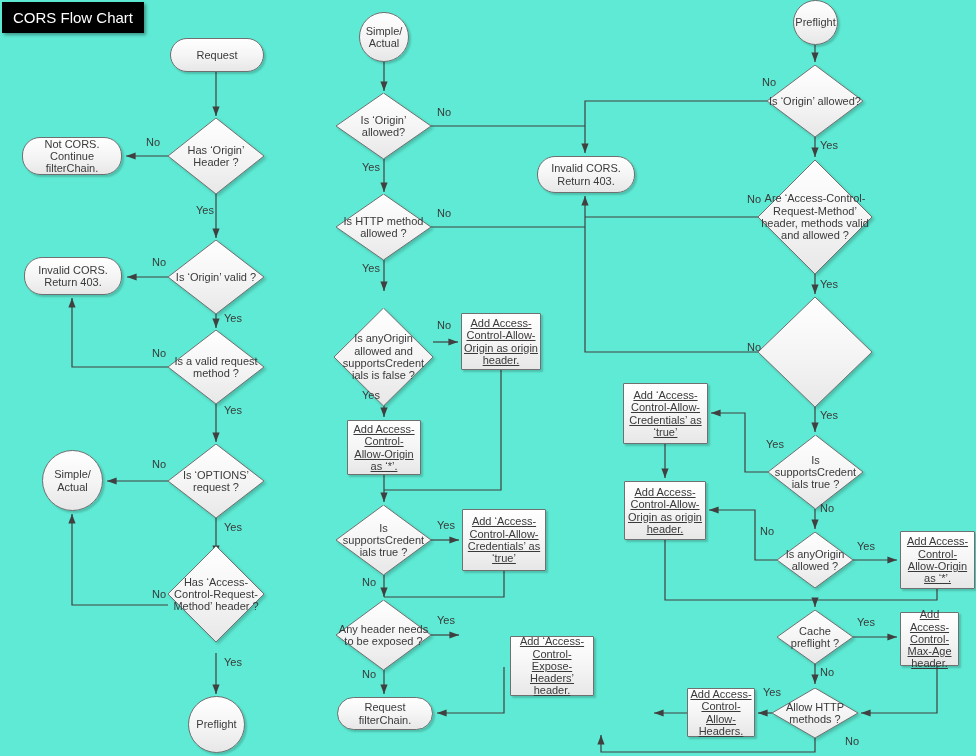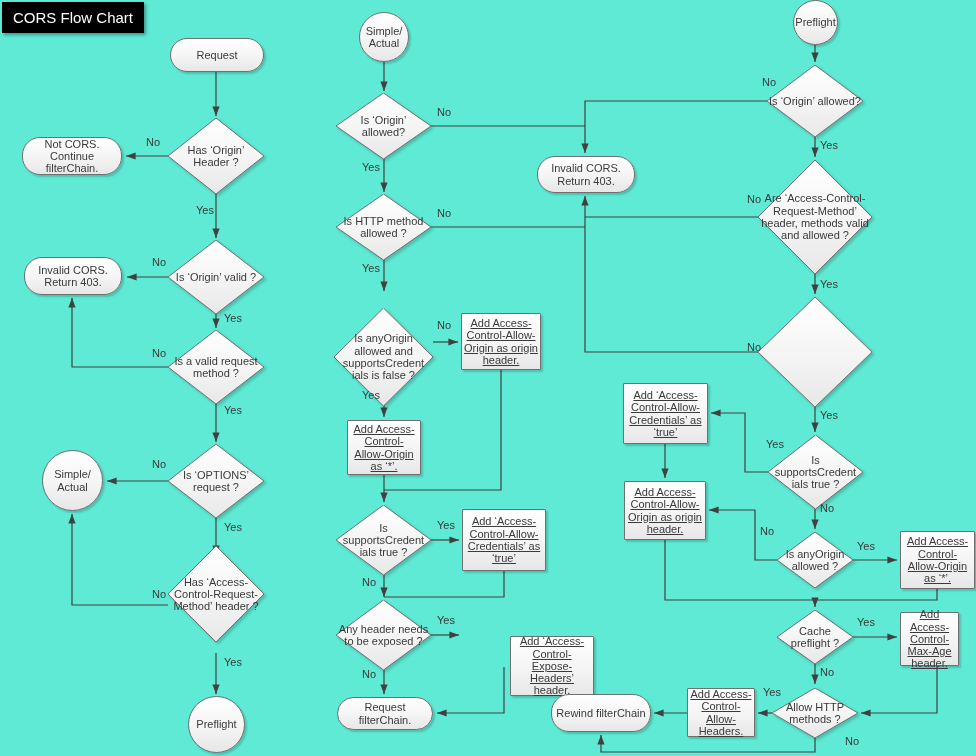--- a/index.html
+++ b/index.html
@@ -280,23 +280,20 @@
     <svg class="shape" viewBox="0 0 100 100" preserveAspectRatio="none">
         <polygon points="50,0 100,50 50,100 0,50"></polygon>
       </svg>
     <span class="lbl">Allow HTTP methods ?</span>
     </div>
 
   <div class="node box rect" style="left:687px;top:688px;width:68px;height:49px;">
     <span class="lbl">Add Access-Control-Allow-Headers.</span>
     </div>
 
-  <div class="node box term" style="left:551px;top:694px;width:100px;height:38px;">
-    <span class="lbl">Rewind filterChain</span>
-    </div>
 
   <span class="elabel" style="left:146px;top:136px;">No</span>
   <span class="elabel" style="left:196px;top:204px;">Yes</span>
   <span class="elabel" style="left:152px;top:256px;">No</span>
   <span class="elabel" style="left:224px;top:312px;">Yes</span>
   <span class="elabel" style="left:152px;top:347px;">No</span>
   <span class="elabel" style="left:224px;top:404px;">Yes</span>
   <span class="elabel" style="left:152px;top:458px;">No</span>
   <span class="elabel" style="left:224px;top:521px;">Yes</span>
   <span class="elabel" style="left:152px;top:588px;">No</span>

